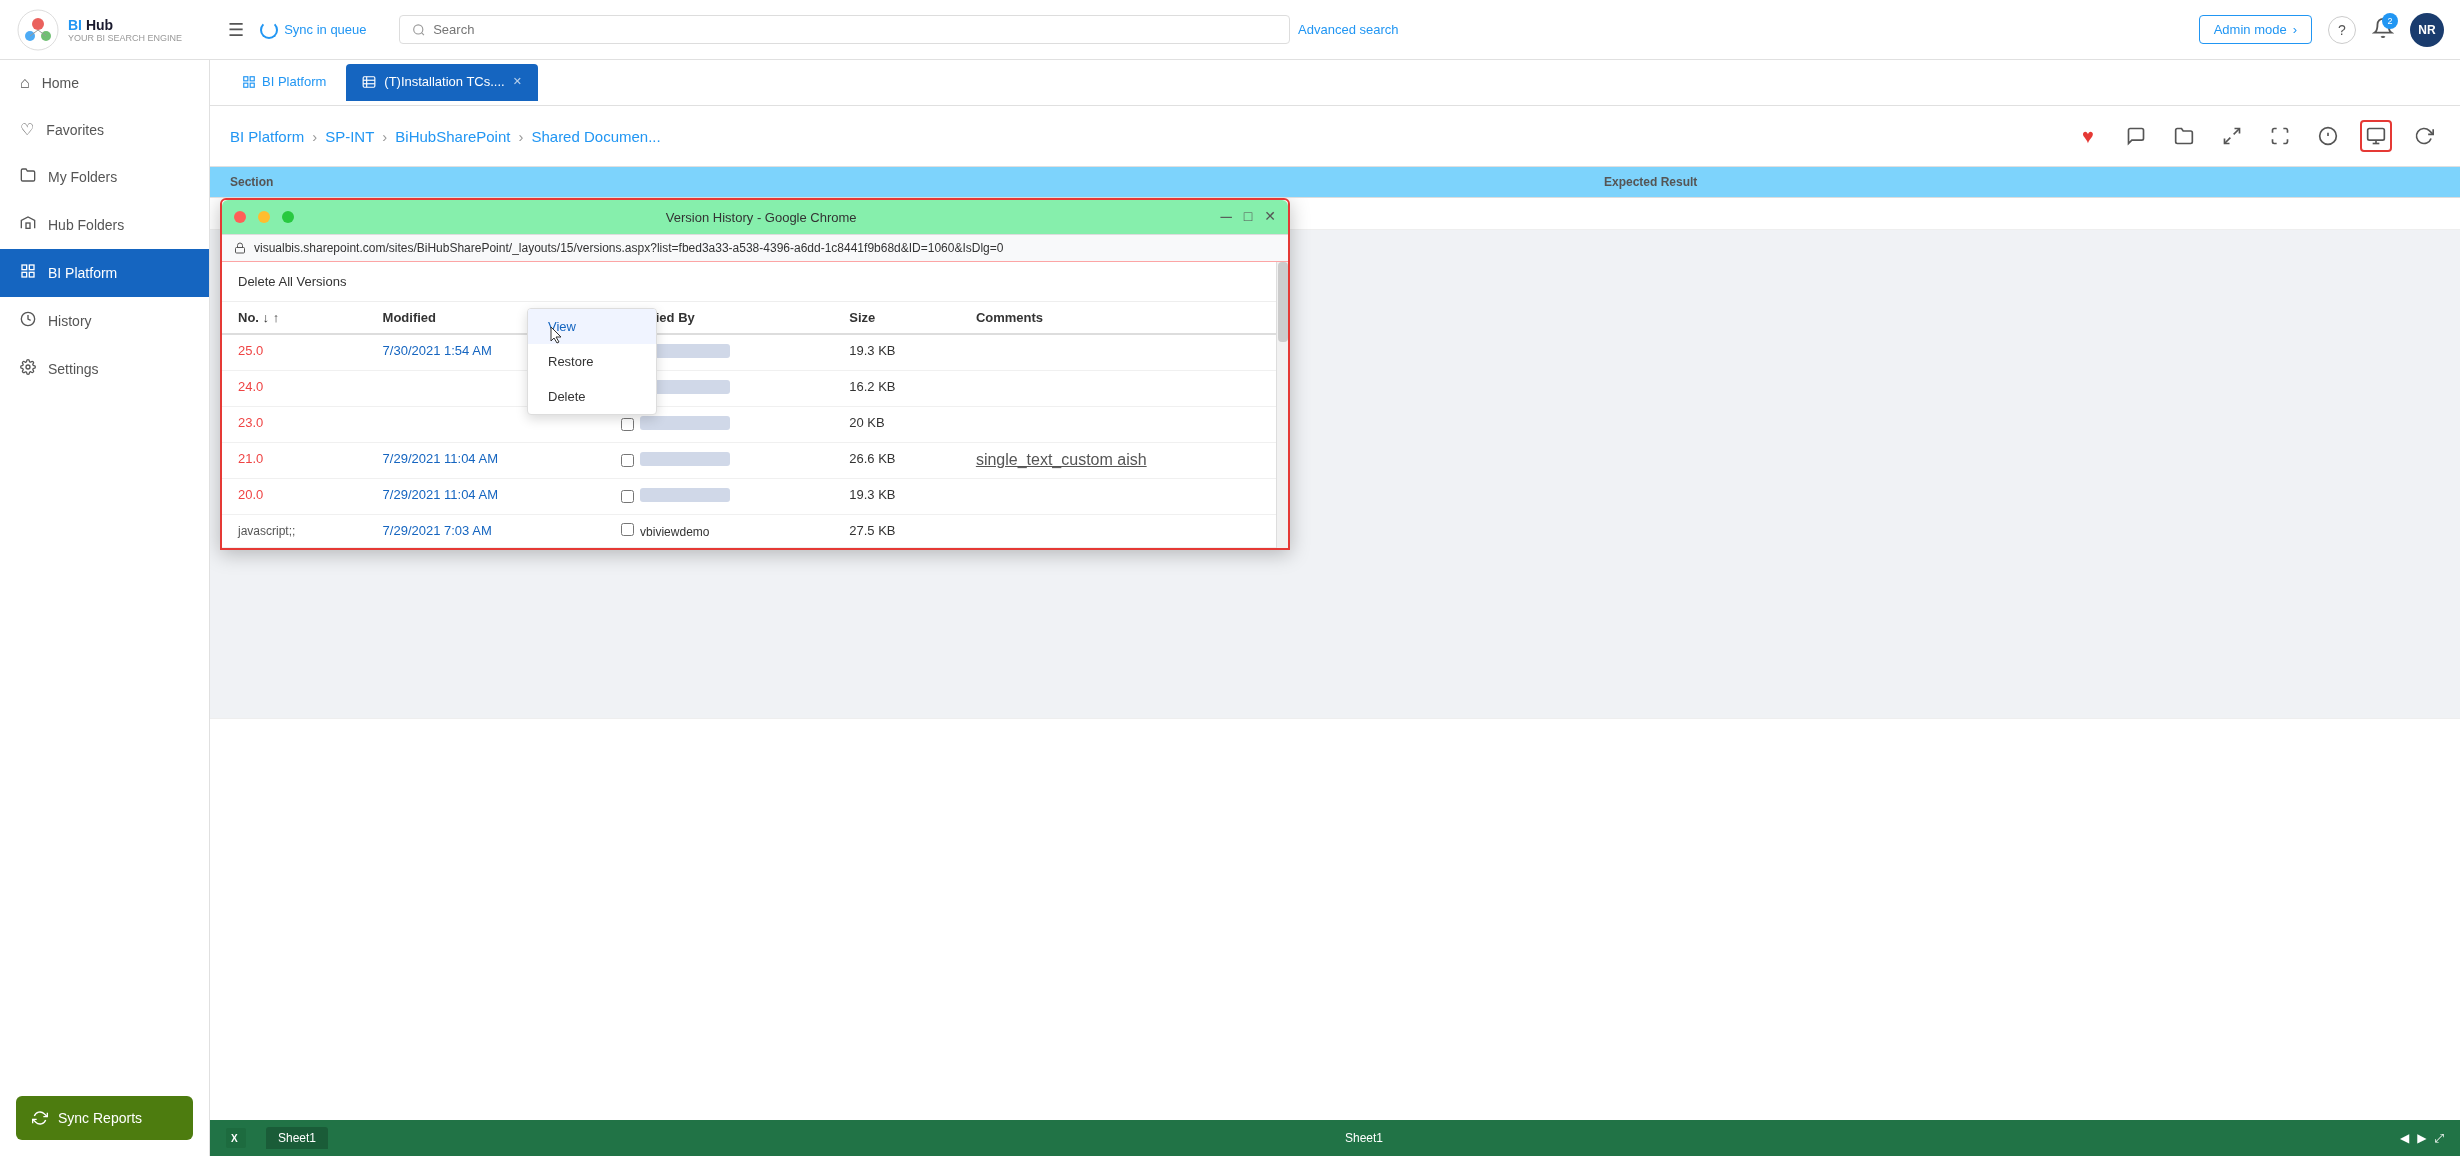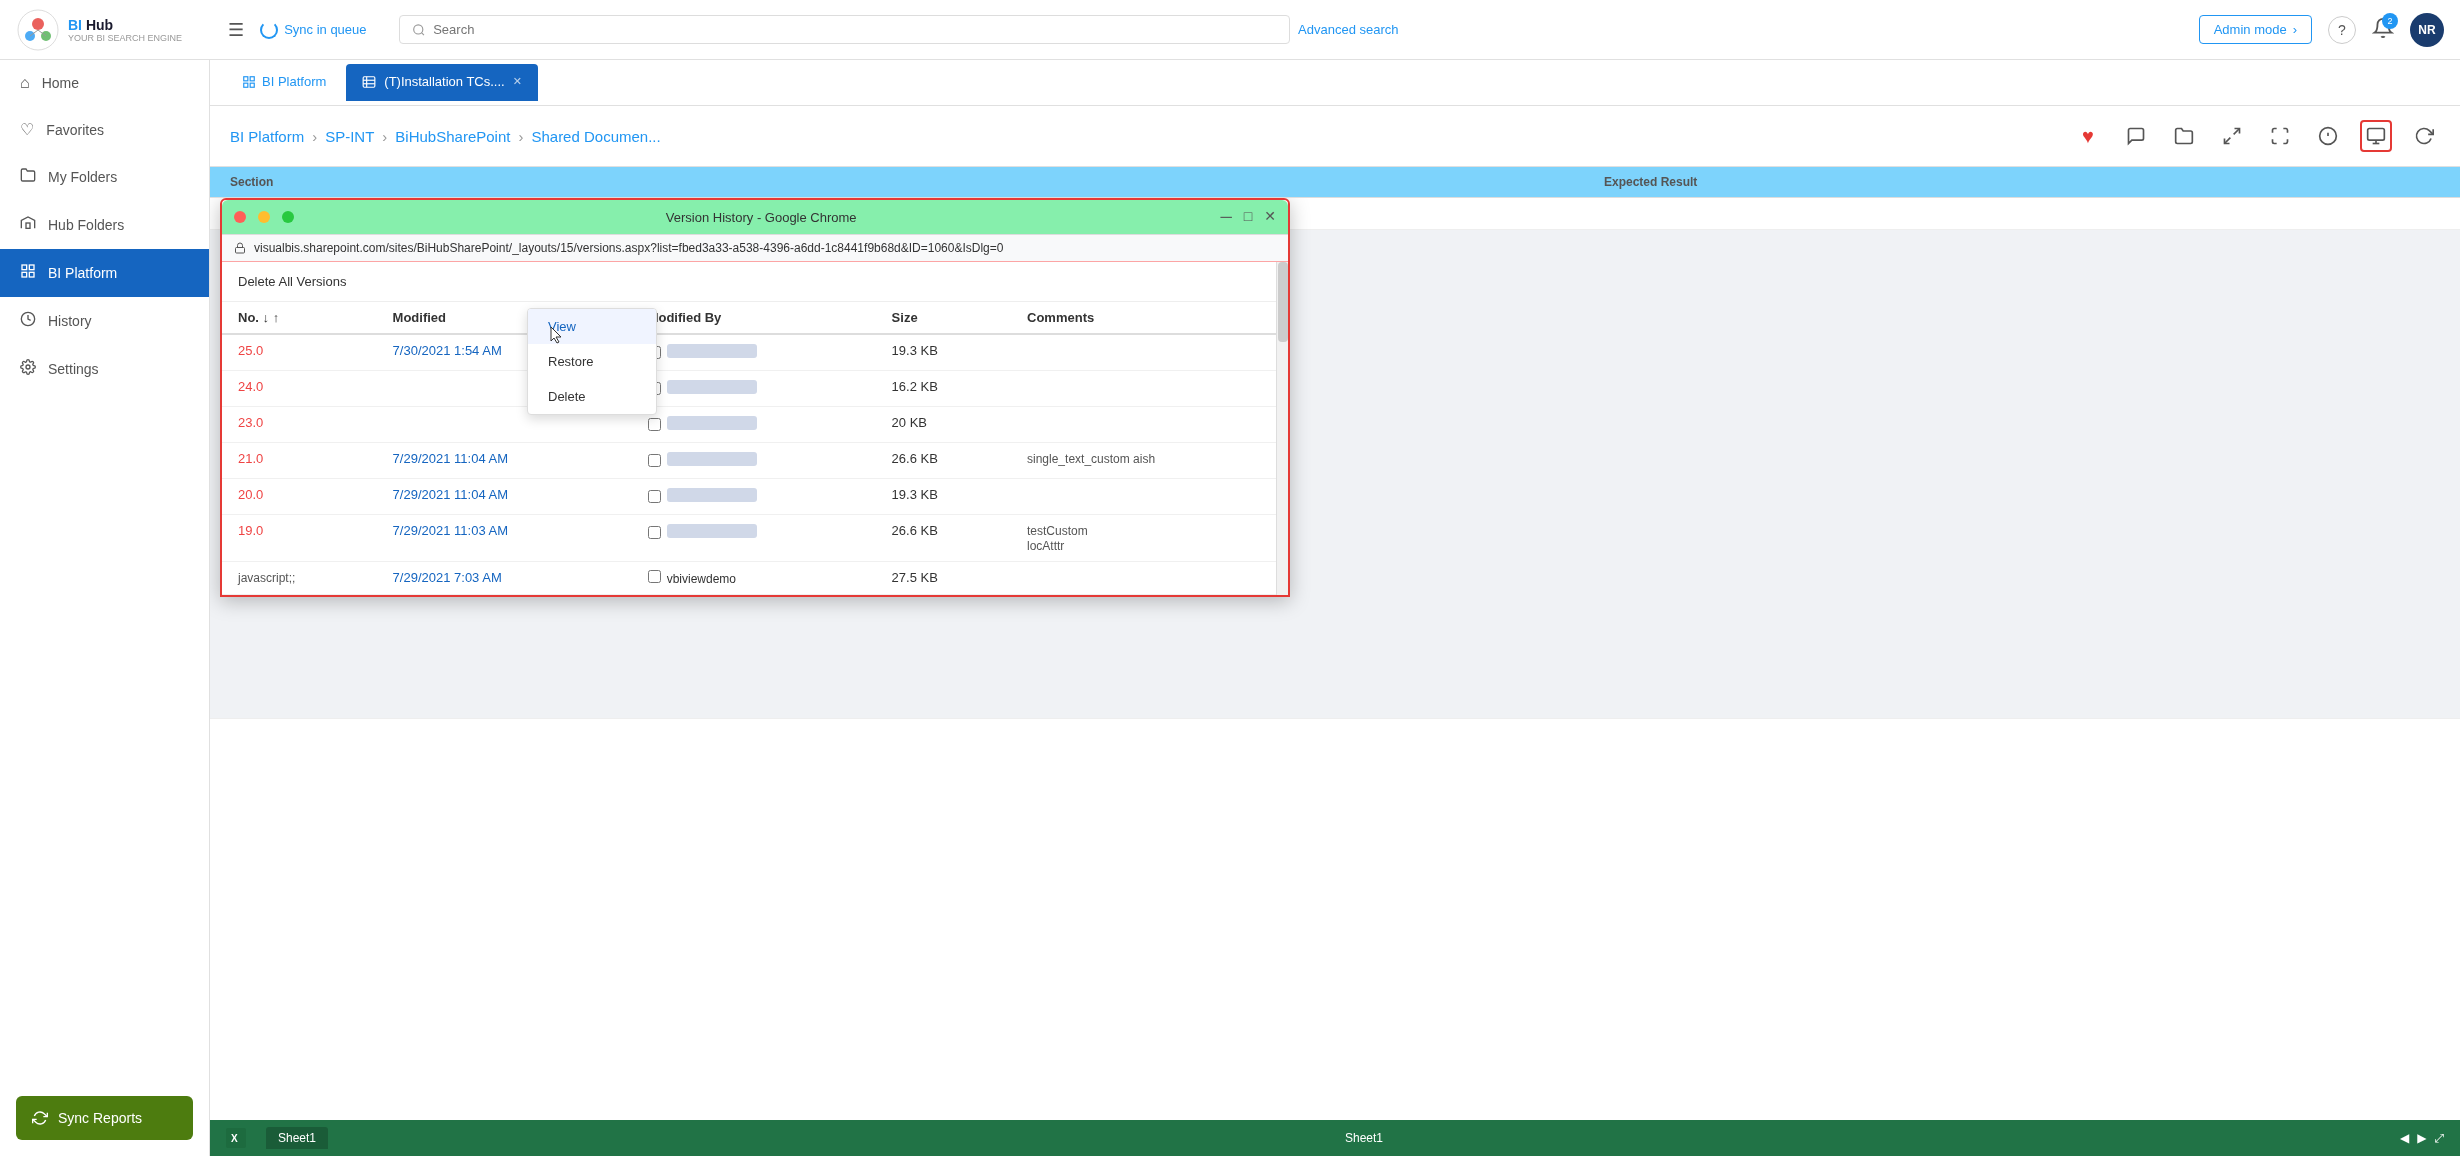--- a/index.html
+++ b/index.html
@@ -85,21 +85,21 @@
 
     .delete-all { padding: 12px 16px; font-size: 13px; color: #333; border-bottom: 1px solid #eee; }
     .version-table { width: 100%; border-collapse: collapse; }
     .version-table th { text-align: left; padding: 8px 16px; font-size: 13px; font-weight: 600; color: #333; border-bottom: 2px solid #ddd; cursor: pointer; }
     .version-table th.sort-asc::after { content: ' ↑'; }
     .version-table td { padding: 8px 16px; font-size: 13px; border-bottom: 1px solid #f0f0f0; vertical-align: top; }
     .version-link { color: #1565c0; text-decoration: none; cursor: pointer; }
     .blurred-name { display: inline-block; width: 90px; height: 14px; background: #d0d8e8; border-radius: 3px; margin: 1px 0; }
     .version-num { color: #ef4444; font-size: 13px; }
     .checkbox { cursor: pointer; }
-    .comment-text { color: #555; font-size: 12px; }
+    .comment-text { color: #555; font-size: 16px; text-decoration: underline; }
     .size-text { color: #333; }
 
     
     .context-menu {
       position: absolute; top: 108px; left: 305px;
       background: #fff; border: 1px solid #ddd; border-radius: 4px;
       box-shadow: 0 4px 12px rgba(0,0,0,0.15); z-index: 300; min-width: 130px;
       overflow: hidden;
     }
     .ctx-item { padding: 10px 20px; font-size: 13px; cursor: pointer; color: #333; }
@@ -406,27 +406,20 @@
               <td><span class="comment-text">single_text_custom aish</span></td>
             </tr>
             <tr>
               <td><span class="version-num">20.0</span></td>
               <td><a class="version-link">7/29/2021 11:04 AM</a></td>
               <td><input type="checkbox" class="checkbox" style="margin-right: 6px;"><span class="blurred-name"></span></td>
               <td class="size-text">19.3 KB</td>
               <td></td>
             </tr>
             <tr>
-              <td><span class="version-num">19.0</span></td>
-              <td><a class="version-link">7/29/2021 11:03 AM</a></td>
-              <td><input type="checkbox" class="checkbox" style="margin-right: 6px;"><span class="blurred-name"></span></td>
-              <td class="size-text">26.6 KB</td>
-              <td><span class="comment-text">testCustom<br>locAtttr</span></td>
-            </tr>
-            <tr>
               <td>
                 <span style="color:#555; font-size:12px;">javascript;;</span>
               </td>
               <td><a class="version-link">7/29/2021 7:03 AM</a></td>
               <td><input type="checkbox" class="checkbox" style="margin-right: 6px;"><span style="font-size:12px; color:#333;">vbiviewdemo</span></td>
               <td class="size-text">27.5 KB</td>
               <td></td>
             </tr>
           </tbody>
         </table>

